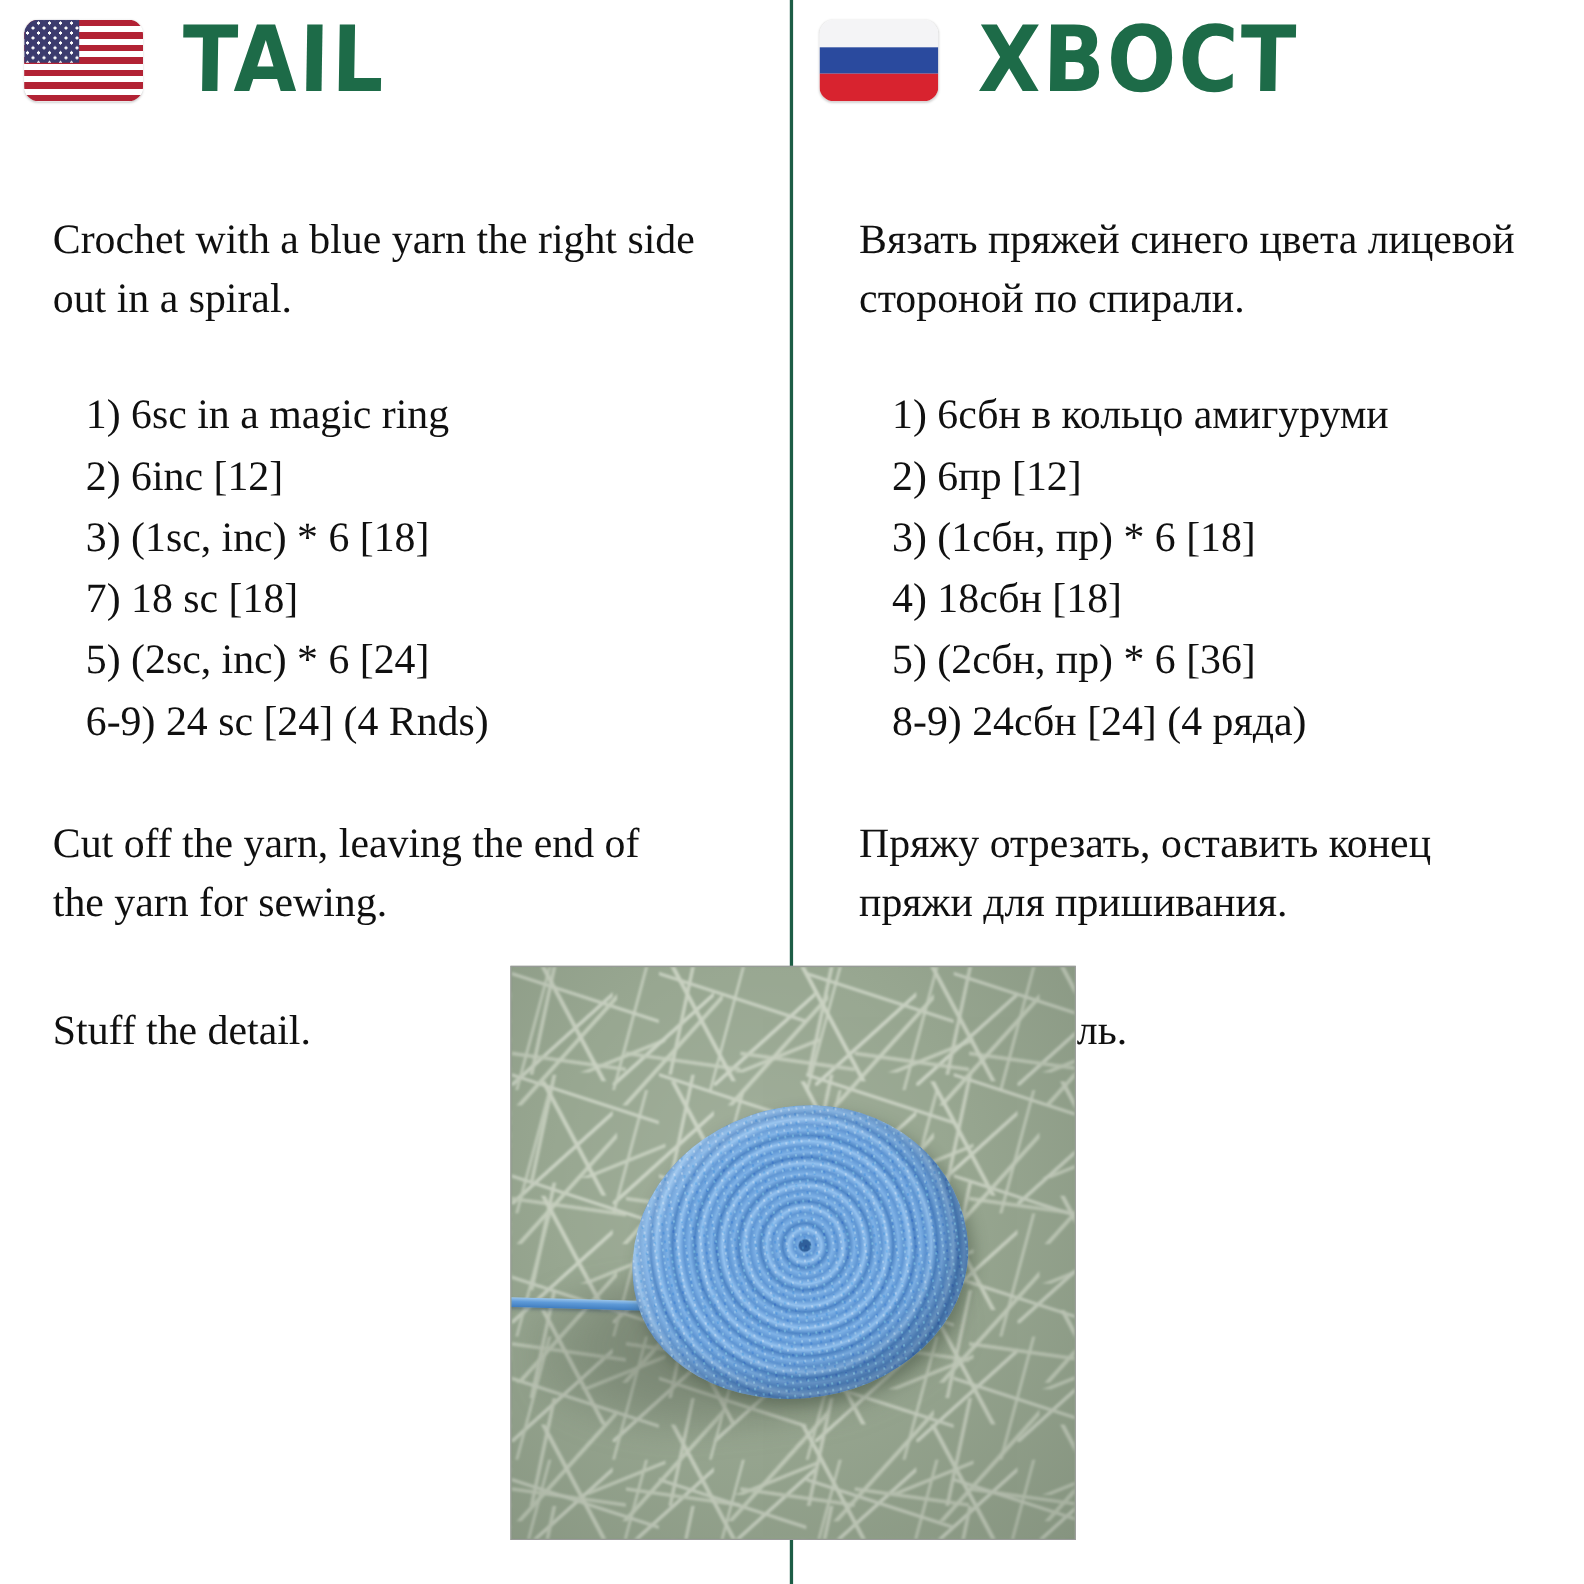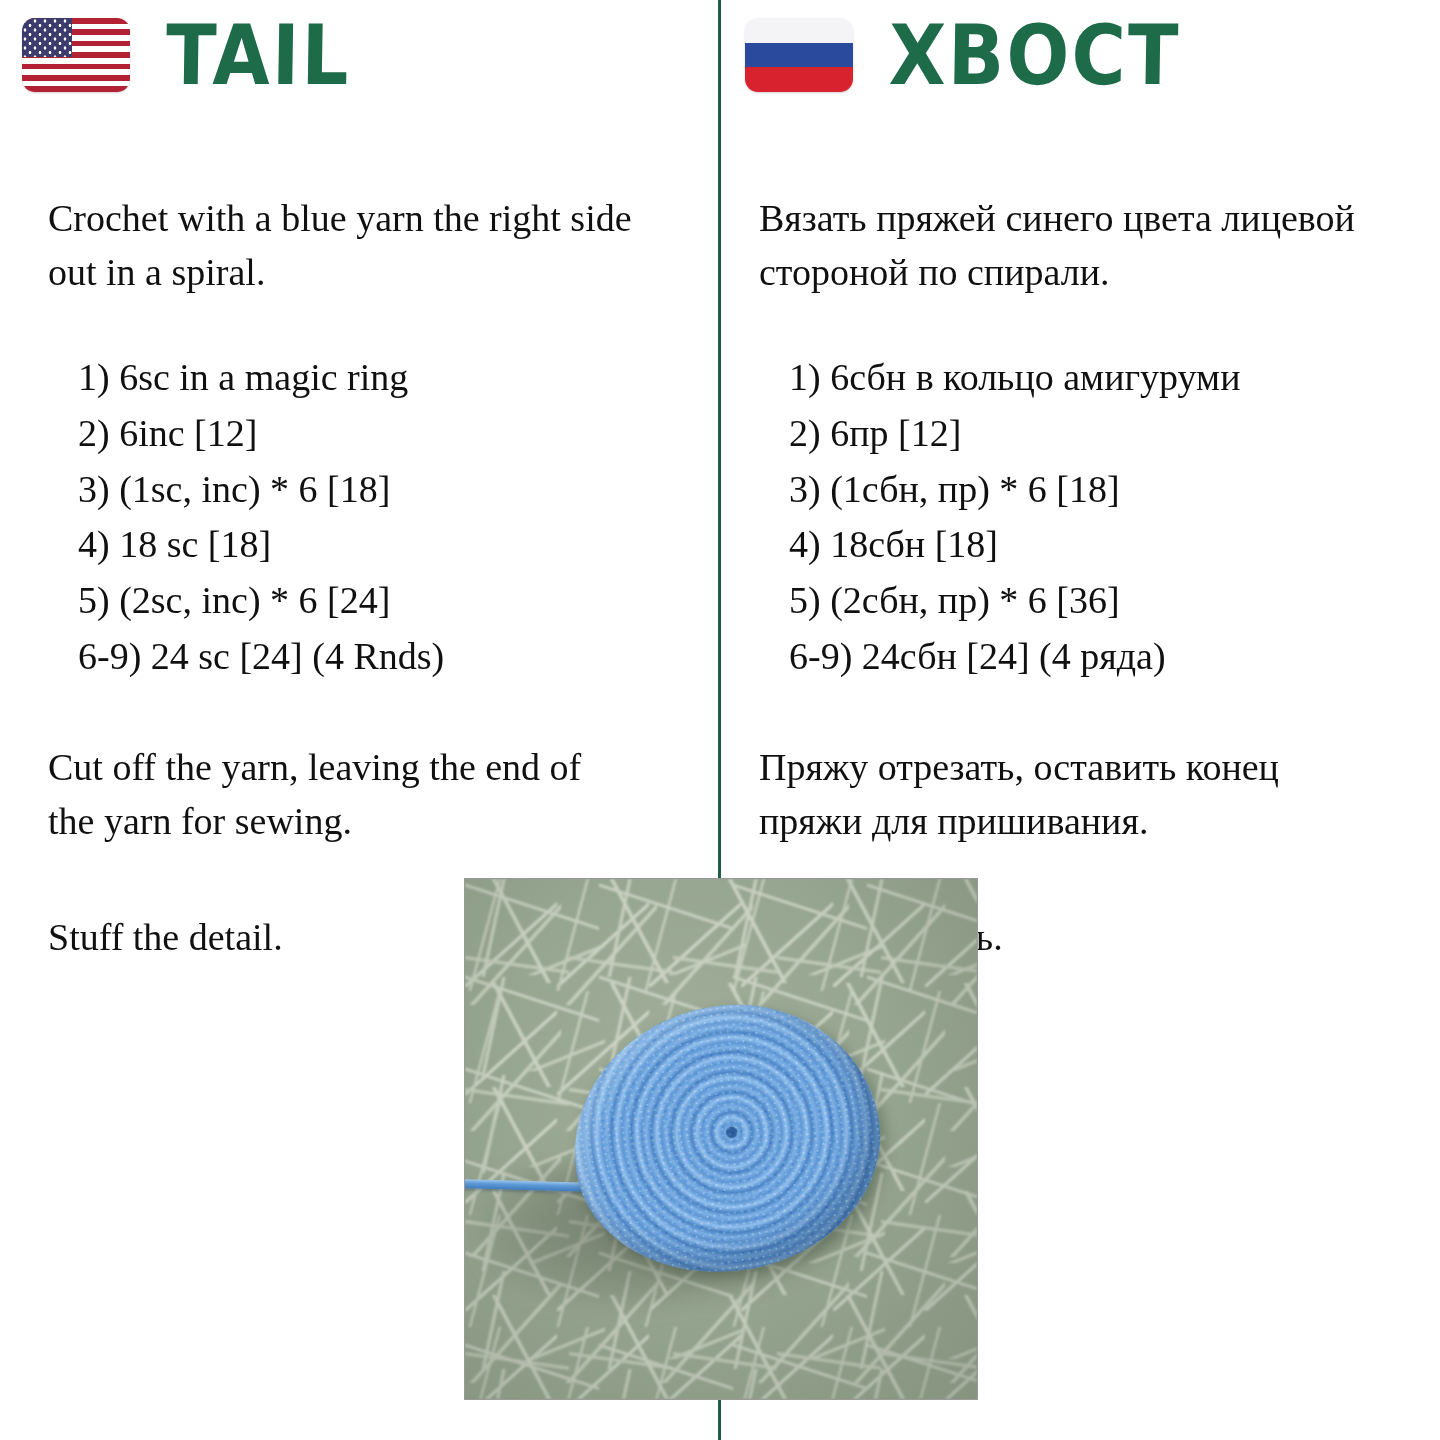--- a/index.html
+++ b/index.html
@@ -109,21 +109,21 @@
     white-space: nowrap;
   }
 
   
   .body-area {
     padding: 0 30px 0 48px;
     font-size: 38px;
     line-height: 1.42;
     color: #101010;
   }
-  .col-right .body-area { padding: 0 24px 0 38px; }
+  .col-right .body-area { padding: 0 24px 0 60px; }
 
   .intro {
     margin-top: 96px;
   }
   .intro p { margin: 0; }
 
   .rounds {
     margin-top: 50px;
     padding-left: 30px;
     list-style: none;
@@ -258,21 +258,21 @@
   <div class="body-area">
 
     <div class="intro">
       <p>Crochet with a blue yarn the right side out in a spiral.</p>
     </div>
 
     <ul class="rounds">
       <li>1) 6sc in a magic ring</li>
       <li>2) 6inc [12]</li>
       <li>3) (1sc, inc) * 6 [18]</li>
-      <li>4) 18 sc [18]</li>
+      <li>7) 18 sc [18]</li>
       <li>5) (2sc, inc) * 6 [24]</li>
       <li>6-9) 24 sc [24] (4 Rnds)</li>
     </ul>
 
     <div class="note">
       <p class="ln-1">Cut off the yarn, leaving the end of</p>
       <p class="ln-2">the yarn for sewing.</p>
     </div>
 
     <div class="note note-2">
@@ -298,21 +298,21 @@
     <div class="intro">
       <p>Вязать пряжей синего цвета лицевой стороной по спирали.</p>
     </div>
 
     <ul class="rounds">
       <li>1) 6сбн в кольцо амигуруми</li>
       <li>2) 6пр [12]</li>
       <li>3) (1сбн, пр) * 6 [18]</li>
       <li>4) 18сбн [18]</li>
       <li>5) (2сбн, пр) * 6 [36]</li>
-      <li>6-9) 24сбн [24] (4 ряда)</li>
+      <li>8-9) 24сбн [24] (4 ряда)</li>
     </ul>
 
     <div class="note">
       <p class="ln-1">Пряжу отрезать, оставить конец</p>
       <p class="ln-2">пряжи для пришивания.</p>
     </div>
 
     <div class="note note-2">
       <p>Набить деталь.</p>
     </div>

